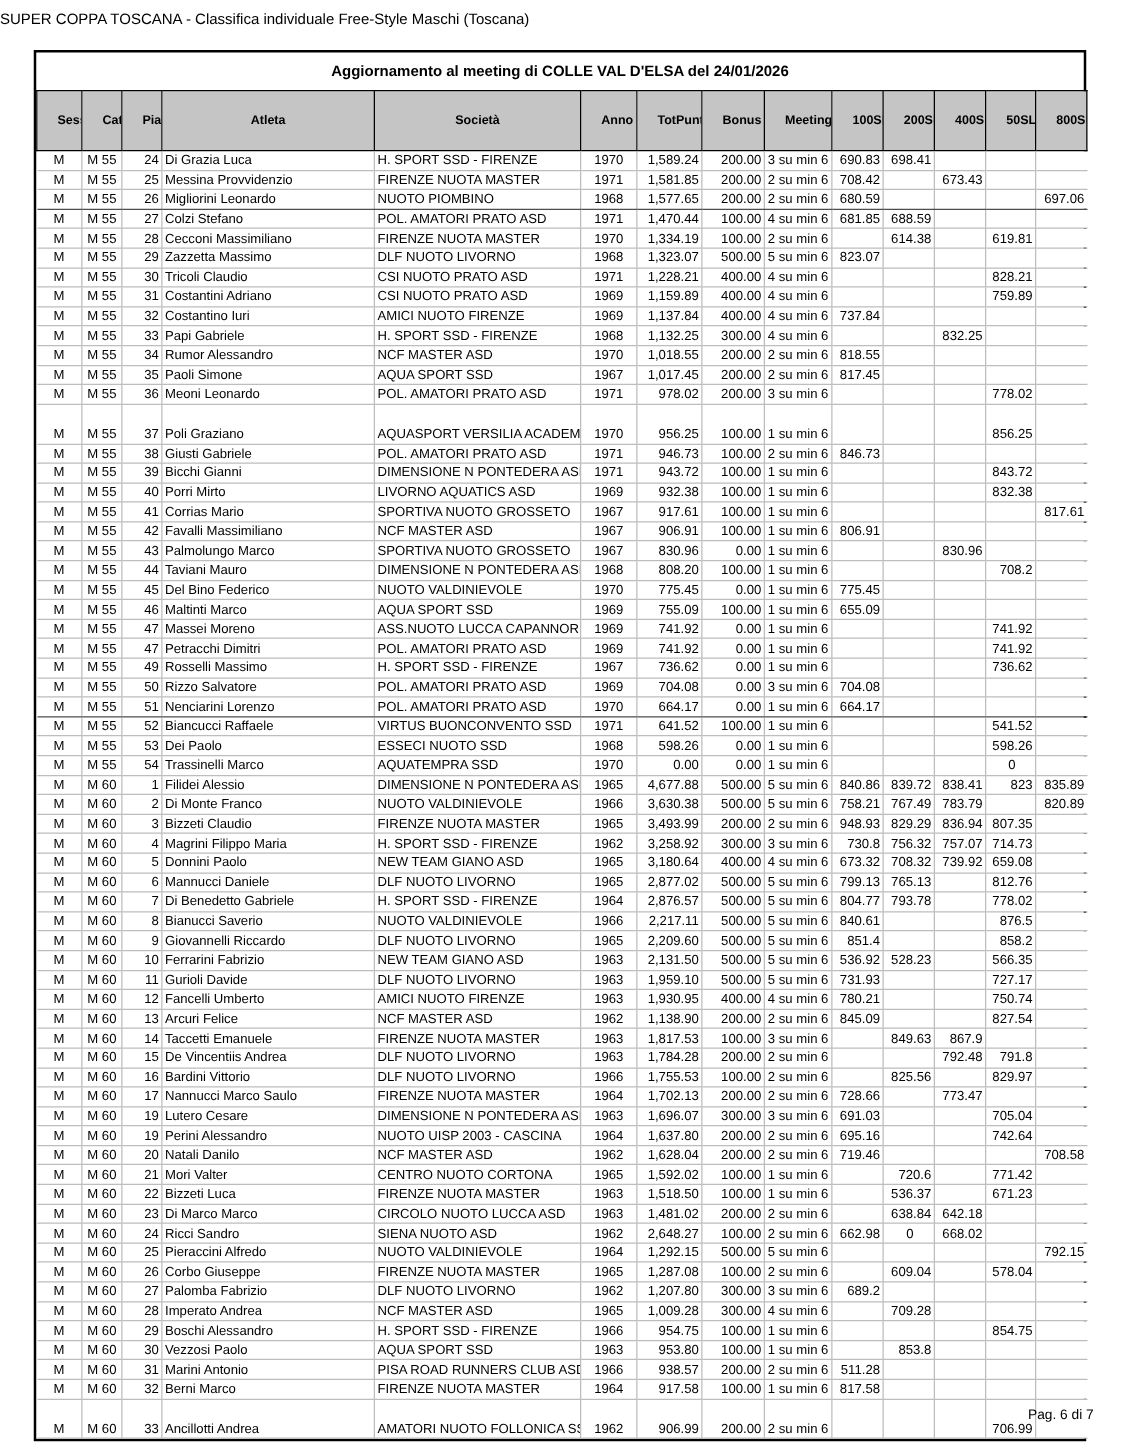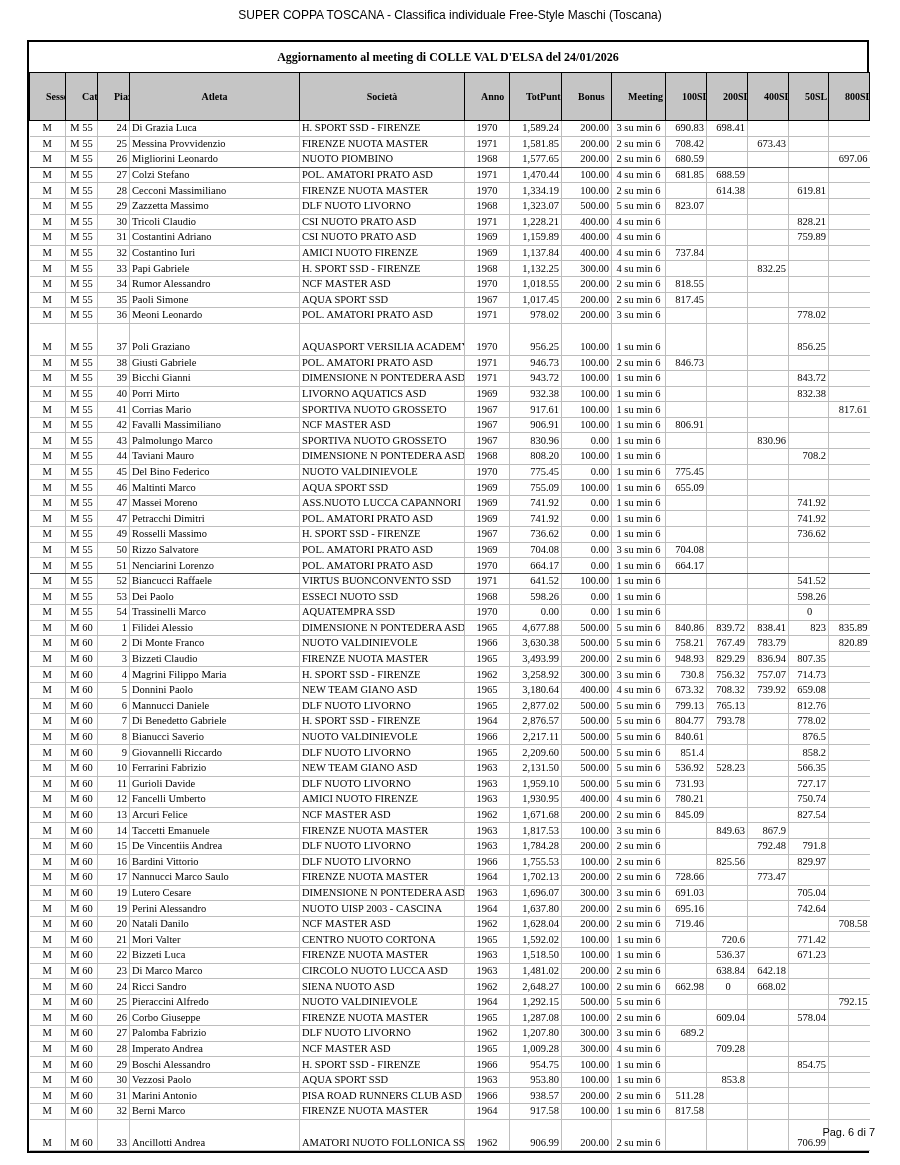--- a/index.html
+++ b/index.html
@@ -2,26 +2,26 @@
 <html><head>
 <meta charset="utf-8">
 <style>
   html,body{margin:0;padding:0;}
   body{
     width:900px;height:1165px;position:relative;background:#ffffff;
     font-family:"Liberation Sans", sans-serif;color:#000;
     -webkit-font-smoothing:antialiased;
   }
   .page-title{
-    position:absolute;top:8px;left:0;width:900px;text-align:center;
+    position:absolute;top:8px;left:0;width:900px;
     font-size:12px;font-weight:400;letter-spacing:0;
   }
   .sheet-box{
     position:absolute;left:27px;top:40px;width:842px;
-    border:2px solid #000;background:#fff;box-sizing:border-box;font-family:Liberation Serif, serif;
+    border:2px solid #000;background:#fff;box-sizing:border-box;
   }
   .banner{
     height:30px;line-height:30px;text-align:center;
     font-size:12px;font-weight:bold;
   }
   table.results{
     width:100%;border-collapse:collapse;table-layout:fixed;
   }
   table.results th{
     background:#c5c5c5;border:1px solid #000;
@@ -780,21 +780,21 @@
           <td class="c-sl">750.74</td>
           <td class="c-sl"></td>
         </tr>
         <tr>
           <td class="c-sesso">M</td>
           <td class="c-cat">M 60</td>
           <td class="c-piazz">13</td>
           <td class="c-atleta">Arcuri Felice</td>
           <td class="c-societa">NCF MASTER ASD</td>
           <td class="c-anno">1962</td>
-          <td class="c-totpunti">1,671.68</td>
+          <td class="c-totpunti">1,138.90</td>
           <td class="c-bonus">200.00</td>
           <td class="c-meeting">2 su min 6</td>
           <td class="c-sl">845.09</td>
           <td class="c-sl"></td>
           <td class="c-sl"></td>
           <td class="c-sl">827.54</td>
           <td class="c-sl"></td>
         </tr>
         <tr>
           <td class="c-sesso">M</td>

